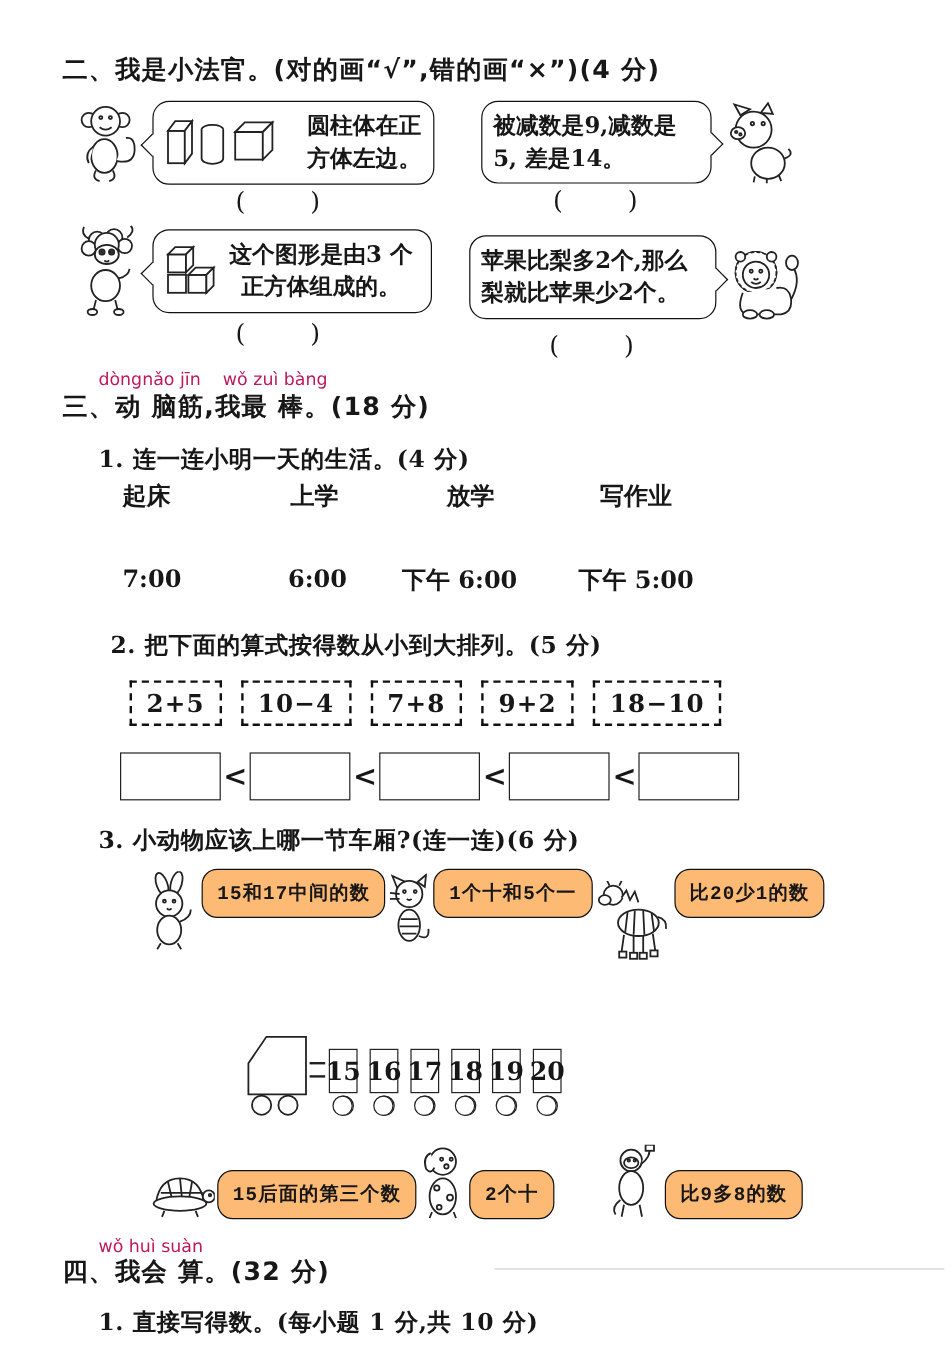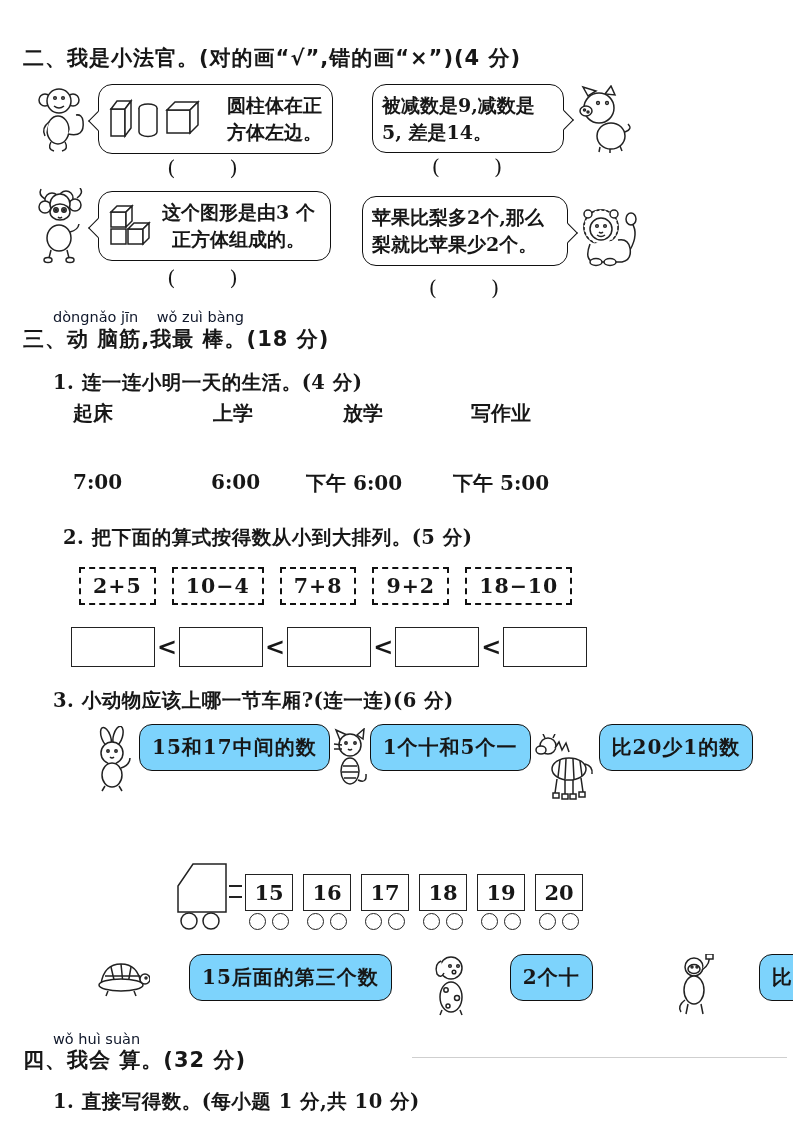--- a/index.html
+++ b/index.html
@@ -4,31 +4,31 @@
 <style>
   html,body{margin:0;padding:0;background:#fff;}
   .page{
     position:relative;
     width:793px;height:1122px;
     background:#fff;
     color:#171717;
     font-family:"DejaVu Serif", serif;
     overflow:hidden;
     box-sizing:border-box;
-    padding:44px 28px 0 23px;
+    padding:44px 28px 0 52px;
   }
   svg{display:block;}
   svg *{stroke:#222;stroke-width:1.5;fill:#fff;}
   .sec-title{
     font-family:"DejaVu Sans", sans-serif;
     font-weight:bold;font-size:21px;letter-spacing:1px;
   }
   .pinyin{
     font-family:"DejaVu Sans", sans-serif;
-    font-size:14.5px;color:#0f172a;margin-left:30px;white-space:pre;line-height:1;
+    font-size:14.5px;color:#be185d;margin-left:30px;white-space:pre;line-height:1;
   }
   .q-label{
     font-weight:bold;font-size:19.5px;margin-left:30px;letter-spacing:.5px;
   }
   
   .judge-grid{display:grid;grid-template-columns:345px auto;margin-top:12px;row-gap:8px;}
   .jrow{display:flex;align-items:center;}
   .bubble{
     position:relative;border:1.7px solid #111;border-radius:14px;background:#fff;
     padding:7px 9px;font-size:19px;font-weight:600;line-height:1.4;box-sizing:border-box;
@@ -45,26 +45,26 @@
   .connect span{position:absolute;white-space:pre;}
   
   .expr-row{display:flex;gap:16px;margin:16px 0 0 56px;}
   .expr-box{border:2.2px dashed #111;padding:5px 12px;font-size:20.5px;font-weight:600;letter-spacing:1px;}
   .order-row{display:flex;align-items:center;margin:22px 0 0 48px;}
   .order-box{width:84px;height:40px;border:1.7px solid #222;box-sizing:border-box;background:#fff;}
   .lt{font-size:24px;margin:0 2px;font-weight:600;}
   
   .clue-row{display:flex;align-items:flex-start;margin-top:10px;}
   .clue{
-    border:1.7px solid #111;border-radius:13px;background:#7dd3fc;
-    padding:9px 12px;font-size:20px;font-weight:700;letter-spacing:1px;white-space:nowrap;
+    border:1.7px solid #111;border-radius:13px;background:#fdba74;
+    padding:9px 12px;font-size:16px;font-weight:700;letter-spacing:1px;white-space:nowrap;font-family:Liberation Mono, monospace;
   }
   .train{display:flex;align-items:flex-end;margin:24px 0 0 150px;height:100px;}
   .car{
-    position:relative;width:48px;height:37px;border:1.7px solid #222;box-sizing:border-box;
+    position:relative;width:24px;height:37px;border:1.7px solid #222;box-sizing:border-box;
     display:flex;align-items:center;justify-content:center;
     font-size:21px;font-weight:600;margin:0 5px 21px 5px;background:#fff;
   }
   .car::before,.car::after{
     content:"";position:absolute;bottom:-20px;width:15px;height:15px;border:1.6px solid #222;
     border-radius:50%;background:#fff;
   }
   .car::before{left:3px;} .car::after{right:3px;}
   .coupler{width:13px;height:9px;border-top:2px solid #222;border-bottom:2px solid #222;margin:0 -2px 34px -2px;}
   .faint-line{position:absolute;left:412px;right:6px;top:1057px;border-top:1px solid #cfcfcf;}
@@ -298,21 +298,21 @@
         <span>18</span>
       </div>
     <div class="car">
         <span>19</span>
       </div>
     <div class="car">
         <span>20</span>
       </div>
   </div>
 
-  <div class="clue-row" style="margin-left:73px;margin-top:22px;align-items:flex-start;gap:37px;">
+  <div class="clue-row" style="margin-left:73px;margin-top:22px;align-items:flex-end;">
     <svg width="54" height="44" viewBox="0 0 54 44" style="flex:none;">
       <path d="M5,30 q3,-20 20,-20 q17,0 20,20 Z" fill="#cfcfcf"></path>
       <path d="M15,13 l4,17 M25,10 l2,20 M35,13 l-3,17 M9,22 l35,0" fill="none"></path>
       <ellipse cx="25" cy="31" rx="22" ry="6" fill="#e2e2e2"></ellipse>
       <circle cx="49" cy="25" r="5"></circle>
       <circle cx="50" cy="24" r="1" fill="#222"></circle>
       <path d="M12,37 l-2,5 M38,37 l2,5" fill="none"></path>
     </svg>
     <div class="clue" style="margin-left:2px;">15后面的第三个数</div>
     <svg width="40" height="62" viewBox="0 0 40 62" style="flex:none;margin-left:2px;">

